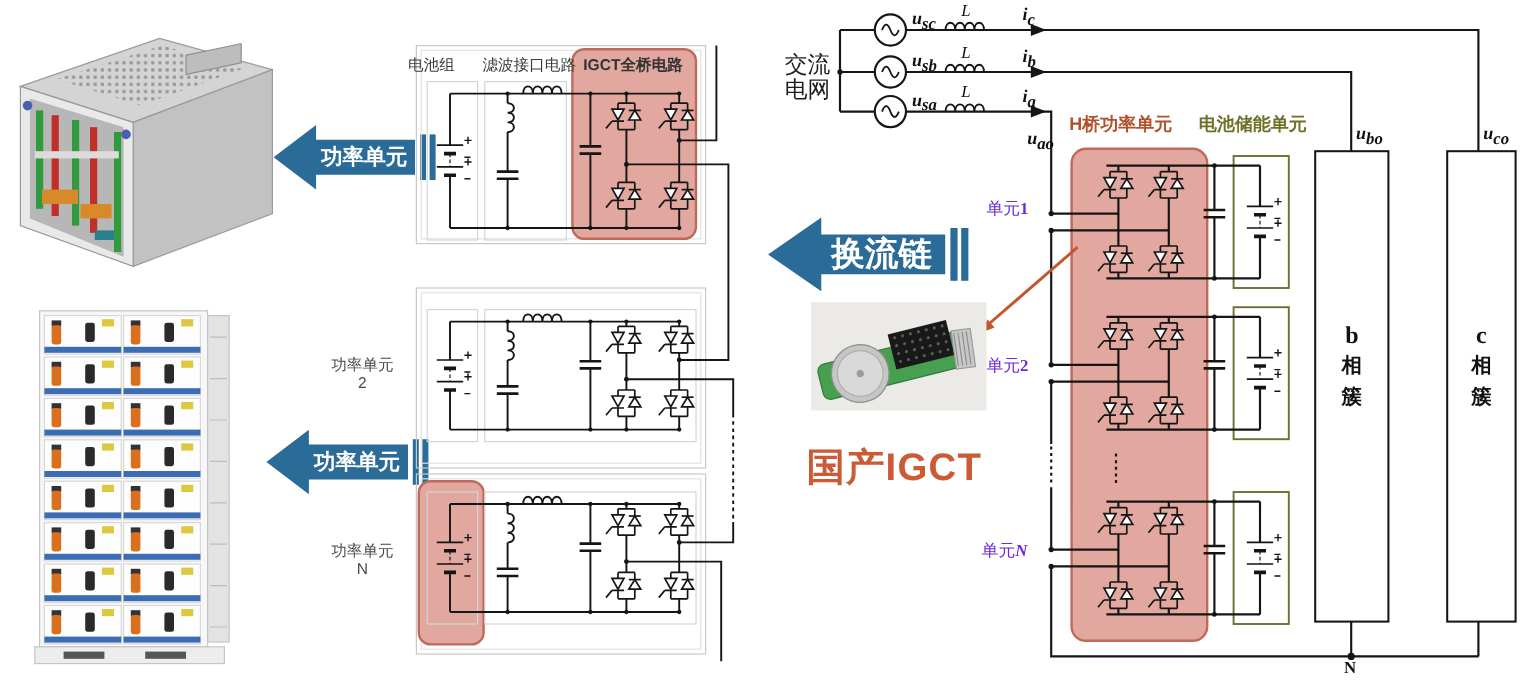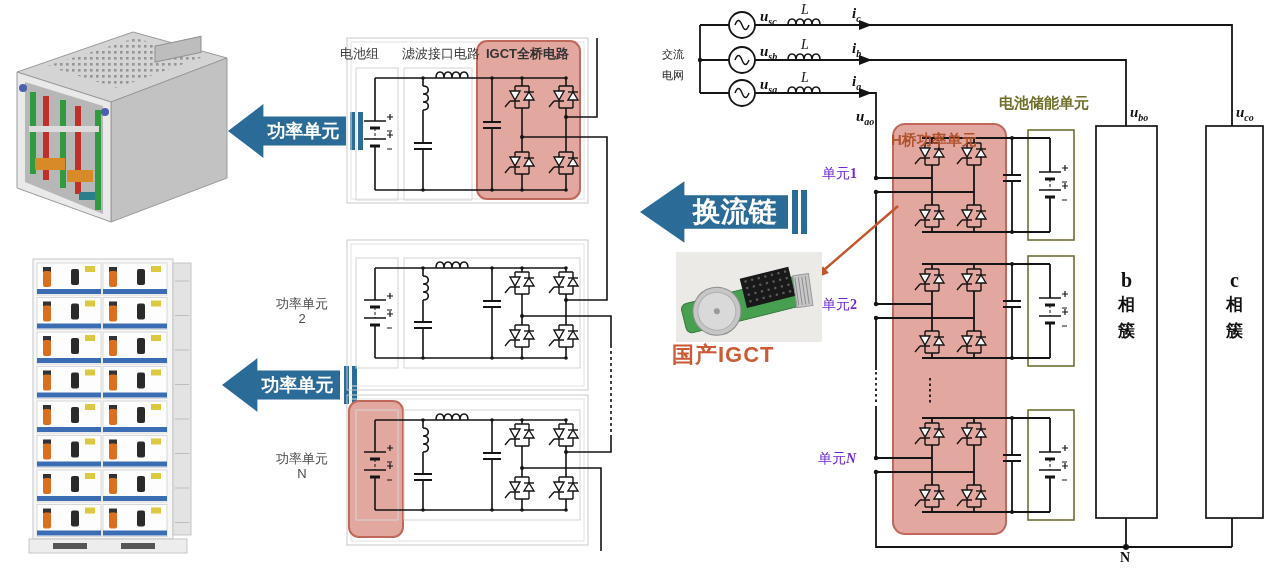--- a/index.html
+++ b/index.html
@@ -6,33 +6,33 @@
   #stage{position:relative;width:1267px;height:573px;background:#fff;overflow:hidden;
          font-family:"Liberation Sans","DejaVu Sans",sans-serif;}
   .abs{position:absolute;}
   svg{display:block;}
   
   .mlabel{font-size:13px;color:#3a3a3a;white-space:nowrap;}
   .bridgelabel{font-weight:600;color:#333;}
   .sidelab{font-size:13px;color:#4a4a4a;text-align:center;line-height:15px;}
   .var{font-family:"Liberation Serif","DejaVu Serif",serif;font-style:italic;font-weight:bold;
        font-size:15px;color:#101010;white-space:nowrap;}
-  .var sub{font-size:10px;}
+  .var sub{font-size:14px;}
   .lvar{font-family:"Liberation Serif","DejaVu Serif",serif;font-style:italic;font-size:14px;color:#101010;}
-  .gridlab{font-size:11px;color:#1c1c1c;text-align:center;line-height:21px;width:46px;}
-  .hlabel{font-size:15px;font-weight:600;color:#b0522c;white-space:nowrap;margin-top:37px;}
+  .gridlab{font-size:19px;color:#1c1c1c;text-align:center;line-height:21px;width:46px;}
+  .hlabel{font-size:15px;font-weight:600;color:#b0522c;white-space:nowrap;}
   .slabel{font-size:15px;font-weight:600;color:#70702b;white-space:nowrap;}
   .unitlab{font-size:14px;color:#6d28d9;white-space:nowrap;}
   .uidx{font-family:"Liberation Serif","DejaVu Serif",serif;font-weight:bold;font-size:14px;}
   .uidx.it{font-style:italic;}
   .cluster{text-align:center;color:#111;}
   .cluster .ph{font-family:"Liberation Serif","DejaVu Serif",serif;font-weight:bold;font-size:20px;line-height:24px;display:block;}
   .cluster .cj{font-size:17px;font-weight:600;line-height:26px;display:block;}
   .nlab{font-family:"Liberation Serif","DejaVu Serif",serif;font-weight:bold;font-size:14px;color:#111;}
-  .igctcap{font-size:22px;font-weight:bold;color:#cb5a35;white-space:nowrap;letter-spacing:1px;}
+  .igctcap{font-size:32px;font-weight:bold;color:#cb5a35;white-space:nowrap;letter-spacing:1px;margin-top:28px;}
   
   .barrow{background:#2b6b98;color:#fff;font-weight:bold;
           clip-path:polygon(0 50%,30% 2%,30% 24%,100% 24%,100% 76%,30% 76%,30% 98%);}
   .barrow span{position:absolute;left:28%;width:72%;text-align:center;top:0;bottom:0;
                display:flex;align-items:center;justify-content:center;}
   .stripe{background:#2b6b98;}
   .photo{background:#eceae7;}
 </style>
 </head>
 <body>

